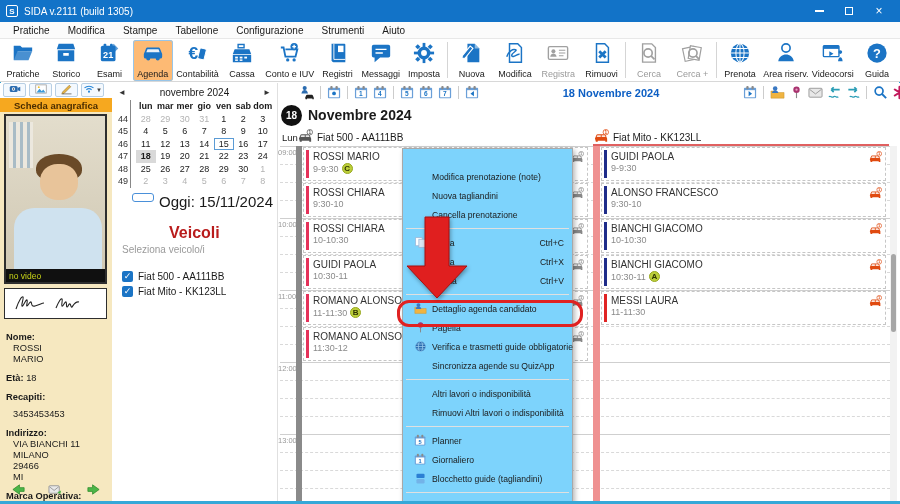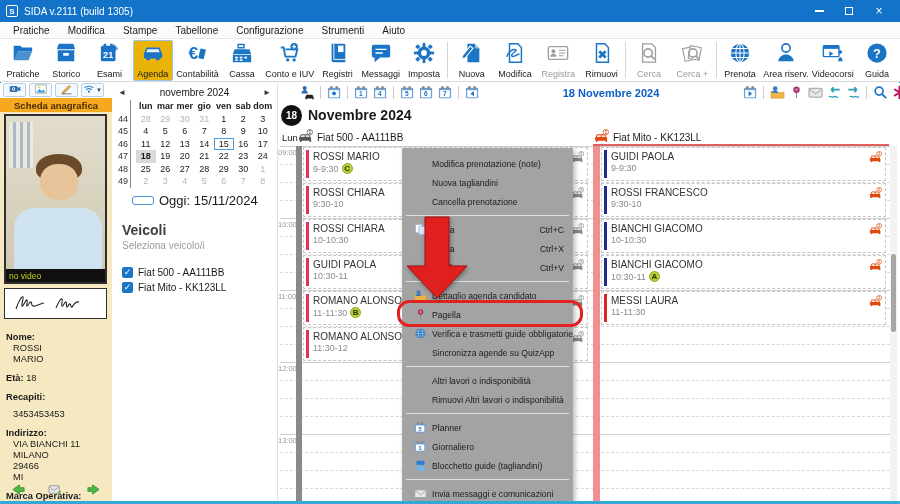--- a/index.html
+++ b/index.html
@@ -20,21 +20,21 @@
            display:flex;align-items:center;font-size:10px;color:#1a1a1a;padding-left:4px;}
   .mitem{padding:1px 9px;}
   
   .toolbar{position:absolute;left:0;top:38px;width:900px;height:44px;background:#fff;
            border-bottom:1px solid #d8d8d8;border-top:1px solid #e8e8e8;
            display:flex;align-items:center;justify-content:space-between;padding:0 3px;}
   .tbtn{display:flex;flex-direction:column;align-items:center;justify-content:center;
         min-width:40px;height:41px;border-radius:3px;color:#1b74c5;}
   .tbtn svg{width:22px;height:22px;}
   .tlabel{font-size:9px;color:#1a1a1a;margin-top:1px;white-space:nowrap;}
-  .tbtn.selected{background:#eab308;box-shadow:inset 0 0 0 1px #98c5e8;}
+  .tbtn.selected{background:#fdba74;box-shadow:inset 0 0 0 1px #98c5e8;}
   .tbtn.disabled{color:#a0a0a0;}
   .tbtn.disabled .tlabel{color:#9a9a9a;}
   .tsep{width:1px;height:36px;background:#d5d5d5;}
   
   .sb-iconbar{position:absolute;left:0;top:83px;width:112px;height:15px;background:#fff;
               display:flex;gap:3px;padding-left:3px;}
   .sbtn{width:23px;height:14px;border:1px solid #b8cfe4;background:#f4f9fe;border-radius:2px;
         display:flex;align-items:center;justify-content:center;}
   .sbtn svg{width:12px;height:12px;}
   .caret{font-size:6px;color:#444;margin-left:1px;}
@@ -80,25 +80,25 @@
   .cal-title .mon{flex:1;text-align:center;}
   .cal-arrow{font-size:8px;color:#333;}
   .cal-grid{display:grid;grid-template-columns:20px repeat(7,19.5px);font-size:9px;
             line-height:12.5px;text-align:center;}
   .wknum{color:#333;border-right:1px solid #888;margin-right:5px;}
   .dh{font-weight:bold;}
   .dcell{position:relative;}
   .muted{color:#b3b3b3;}
   .selday{background:#d9d9d9;font-weight:bold;}
   .outday{box-shadow:inset 0 0 0 1px #5b9bd5;border-radius:0;}
-  .cal-foot{display:flex;align-items:center;gap:5px;margin-top:5px;padding-left:16px;
-            font-size:13px;}
+  .cal-foot{display:flex;align-items:flex-start;gap:5px;margin-top:5px;padding-left:16px;
+            font-size:15px;}
   .cal-foot .box{width:22px;height:9px;border:1.5px solid #4a90d9;border-radius:3px;}
   .veh{padding:14px 10px 0 10px;}
-  .veh-title{font-size:14px;font-weight:bold;color:#404040;}
+  .veh-title{font-size:16px;font-weight:bold;color:#b91c1c;margin-left:47px;}
   .veh-sub{font-size:10px;color:#9a9a9a;margin-top:2px;}
   .veh-items{margin-top:16px;}
   .veh-row{display:flex;align-items:center;gap:5px;font-size:10px;color:#1a1a1a;
            margin-bottom:4px;}
   .chk{width:11px;height:11px;background:#1b74c5;border-radius:2px;color:#fff;font-size:9px;
        display:flex;align-items:center;justify-content:center;line-height:1;}
   
   .agenda{position:absolute;left:278px;top:102px;width:622px;height:402px;background:#fff;}
   .big-day{position:absolute;left:3px;top:3px;width:21px;height:21px;background:#111;
            color:#fff;font-size:10px;font-weight:bold;border-radius:50%;
@@ -121,23 +121,23 @@
   .card .tm{margin:1px 0 0 9px;font-size:9px;color:#8a8a8a;display:flex;align-items:center;gap:3px;}
   .badge{display:inline-flex;width:11px;height:11px;border-radius:50%;background:#bccf3a;
          border:1px solid #98a81f;color:#2e3300;font-size:8px;font-weight:bold;
          align-items:center;justify-content:center;}
   .card .caric{position:absolute;right:3px;top:2px;width:13px;height:13px;}
   .card .caric svg{width:13px;height:13px;}
   .vscroll{position:absolute;left:612px;top:0;width:7px;height:358px;background:#f2f2f2;}
   .vthumb{position:absolute;left:1px;top:108px;width:5px;height:78px;background:#a6a6a6;
           border-radius:3px;}
   
-  .cmenu{position:absolute;left:402px;top:148px;width:171px;height:356px;background:#a3a3a3;
+  .cmenu{position:absolute;left:402px;top:148px;width:171px;height:356px;background:#7dd3fc;
          border:1px solid #a8a8a8;box-shadow:2px 2px 5px rgba(0,0,0,.28);z-index:50;
-         padding-top:5px;}
+         padding-top:18px;}
   .citem{display:flex;align-items:center;height:19px;padding:0 8px 0 5px;font-size:8.6px;
          color:#1a1a1a;white-space:nowrap;}
   .cicon{width:24px;min-width:24px;display:flex;justify-content:center;}
   .cicon svg{width:13px;height:13px;}
   .cshort{margin-left:auto;font-size:8.6px;color:#1a1a1a;}
   .csep{height:9px;display:flex;align-items:center;}
   .csep::after{content:"";flex:1;height:1px;background:#e0e0e0;margin:0 3px;}
   
   .redrect{position:absolute;left:397px;top:300px;width:186px;height:27px;
            border:3px solid #e02222;border-radius:12px;z-index:55;}
@@ -800,21 +800,21 @@
           </div>
           <span class="caric"><svg viewBox="0 0 16 16">
               <path d="M1 10l1.6-3.6c.2-.5.6-.9 1.3-.9h7.2c.7 0 1.1.4 1.3.9L14 10v3.5h-2v-1H4v1H2z" fill="#e04a10"></path>
               <path d="M3.6 6.6h3.6v2H2.8zM8.2 6.6h3.3l.8 2H8.2z" fill="#fff" opacity=".85"></path>
               <circle cx="12.6" cy="3.4" r="2.9" fill="#fff" stroke="#e04a10" stroke-width=".8"></circle>
               <text x="12.6" y="5.4" font-size="5" font-weight="bold" fill="#e04a10" text-anchor="middle">1</text>
             </svg></span>
         </div>
         <div class="card" style="left: 323px; width: 285px; top: 37px; height: 34px;">
           <div class="bar" style="background: rgb(31, 45, 138);"></div>
-          <div class="nm">ROSSI FRANCESCO</div>
+          <div class="nm">ALONSO FRANCESCO</div>
           <div class="tm">
             <span>9:30-10</span>
           </div>
           <span class="caric"><svg viewBox="0 0 16 16">
               <path d="M1 10l1.6-3.6c.2-.5.6-.9 1.3-.9h7.2c.7 0 1.1.4 1.3.9L14 10v3.5h-2v-1H4v1H2z" fill="#e04a10"></path>
               <path d="M3.6 6.6h3.6v2H2.8zM8.2 6.6h3.3l.8 2H8.2z" fill="#fff" opacity=".85"></path>
               <circle cx="12.6" cy="3.4" r="2.9" fill="#fff" stroke="#e04a10" stroke-width=".8"></circle>
               <text x="12.6" y="5.4" font-size="5" font-weight="bold" fill="#e04a10" text-anchor="middle">1</text>
             </svg></span>
         </div>

